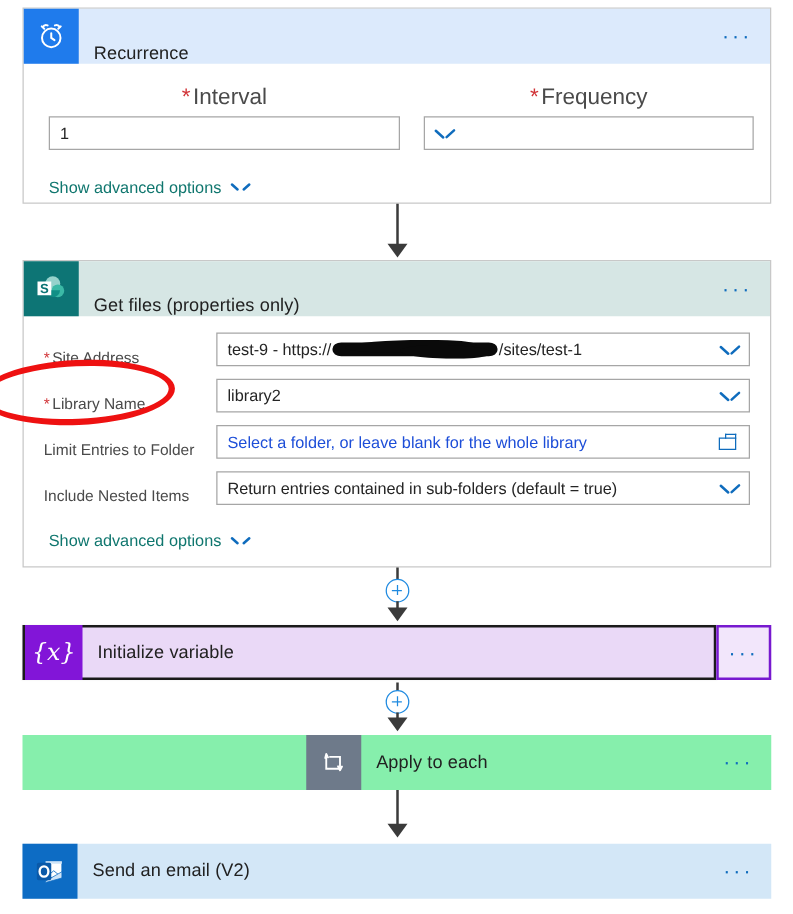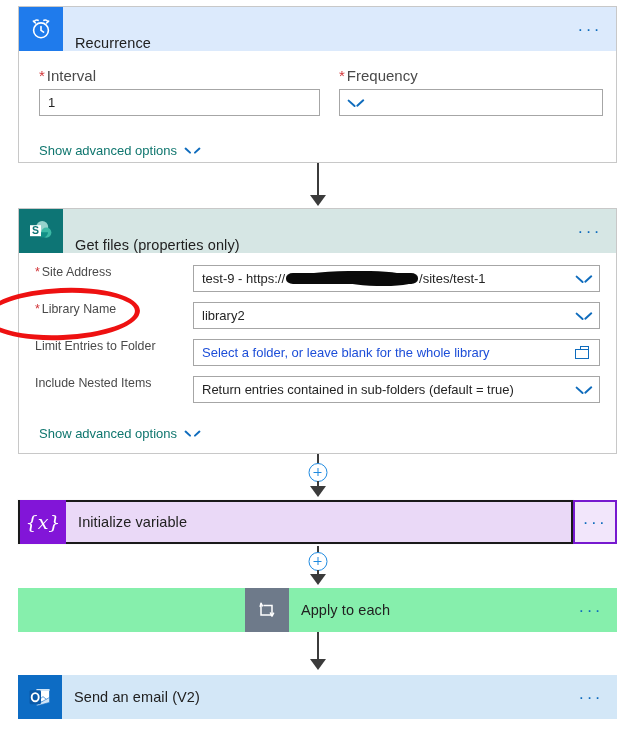--- a/index.html
+++ b/index.html
@@ -66,24 +66,25 @@
   }
 
   
   #card-recurrence { top: 6px; height: 157px; }
   #card-recurrence .card-head { background: #dceafc; }
   #card-recurrence .card-icon { background: #1f7bec; }
 
   .rec-body { padding: 16px 20px 0 20px; position: relative; }
   .field-col { position: absolute; }
   .field-label {
-    font-size: 15px;
+    font-size: 18px;
     color: #4a4a4a;
     margin-bottom: 5px;
     white-space: nowrap;
+    text-align: center;
   }
   .req { color: #d13438; margin-right: 2px; }
   .txtbox {
     box-sizing: border-box;
     height: 27px;
     border: 1px solid #a6a6a6;
     background: #fff;
     display: flex;
     align-items: center;
     padding: 0 8px;
@@ -122,24 +123,23 @@
   .link .chev::before, .link .chev::after { height: 1.5px; width: 8px; }
 
   
   #card-getfiles { top: 208px; height: 246px; }
   #card-getfiles .card-head { background: #d6e6e4; }
   #card-getfiles .card-icon { background: #0d7575; }
 
   .gf-body { padding: 12px 16px 0 16px; }
   .gf-row {
     display: flex;
-    align-items: flex-start;
+    align-items: flex-end;
     height: 28px;
     margin-bottom: 9px;
-    gap: 20px;
   }
   .gf-rowlabel {
     width: 138px;
     flex: 0 0 138px;
     font-size: 12.4px;
     color: #4a4a4a;
     white-space: nowrap;
   }
   .gf-field { flex: 1; }
   .gf-advanced { padding: 11px 0 0 4px; }

